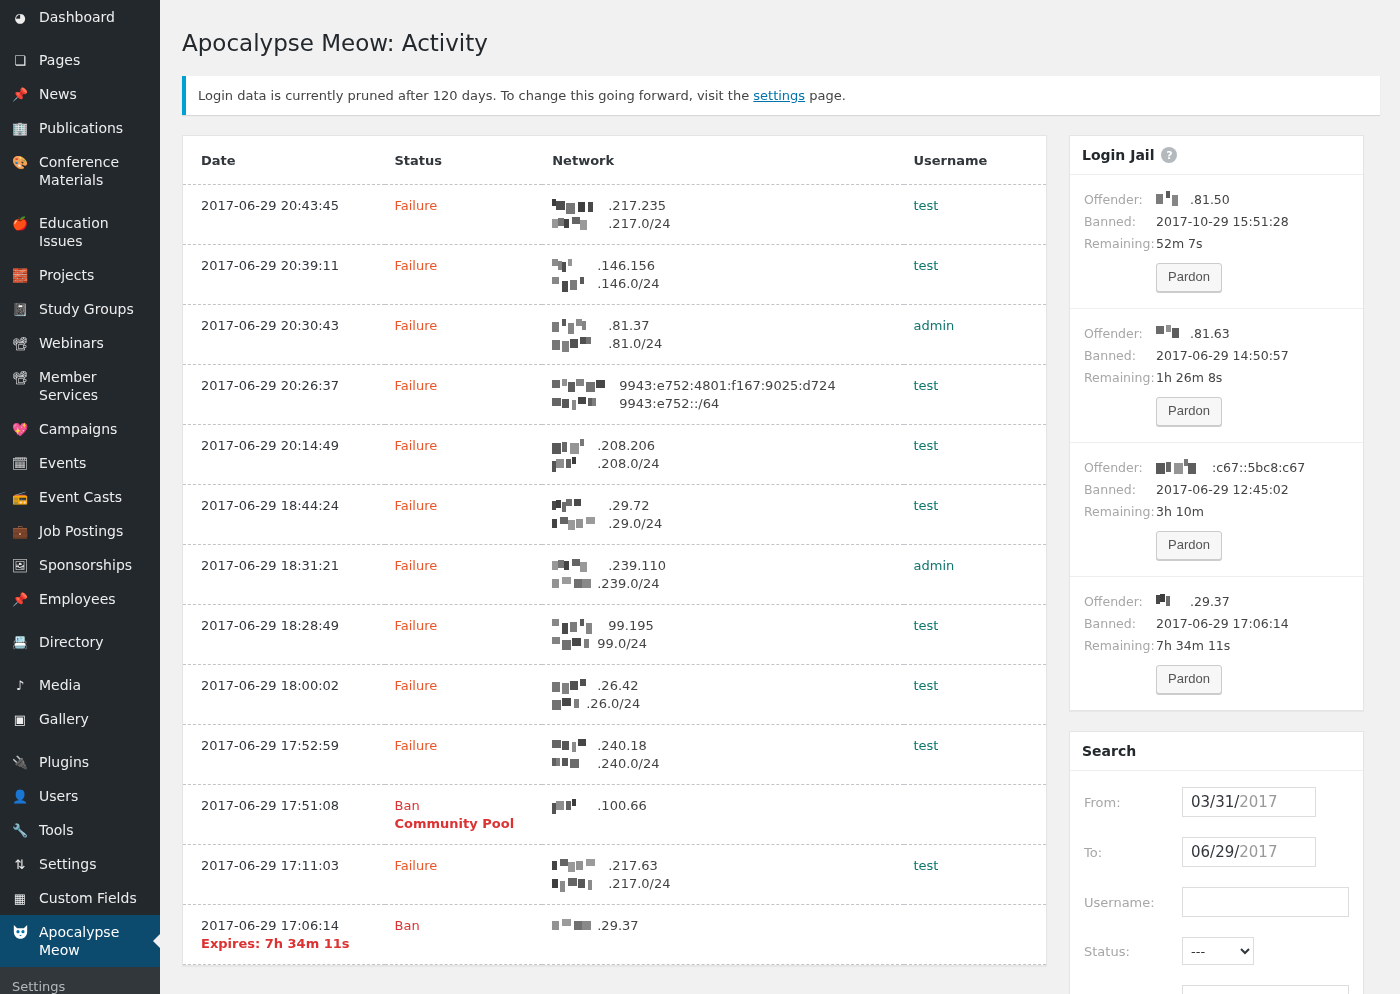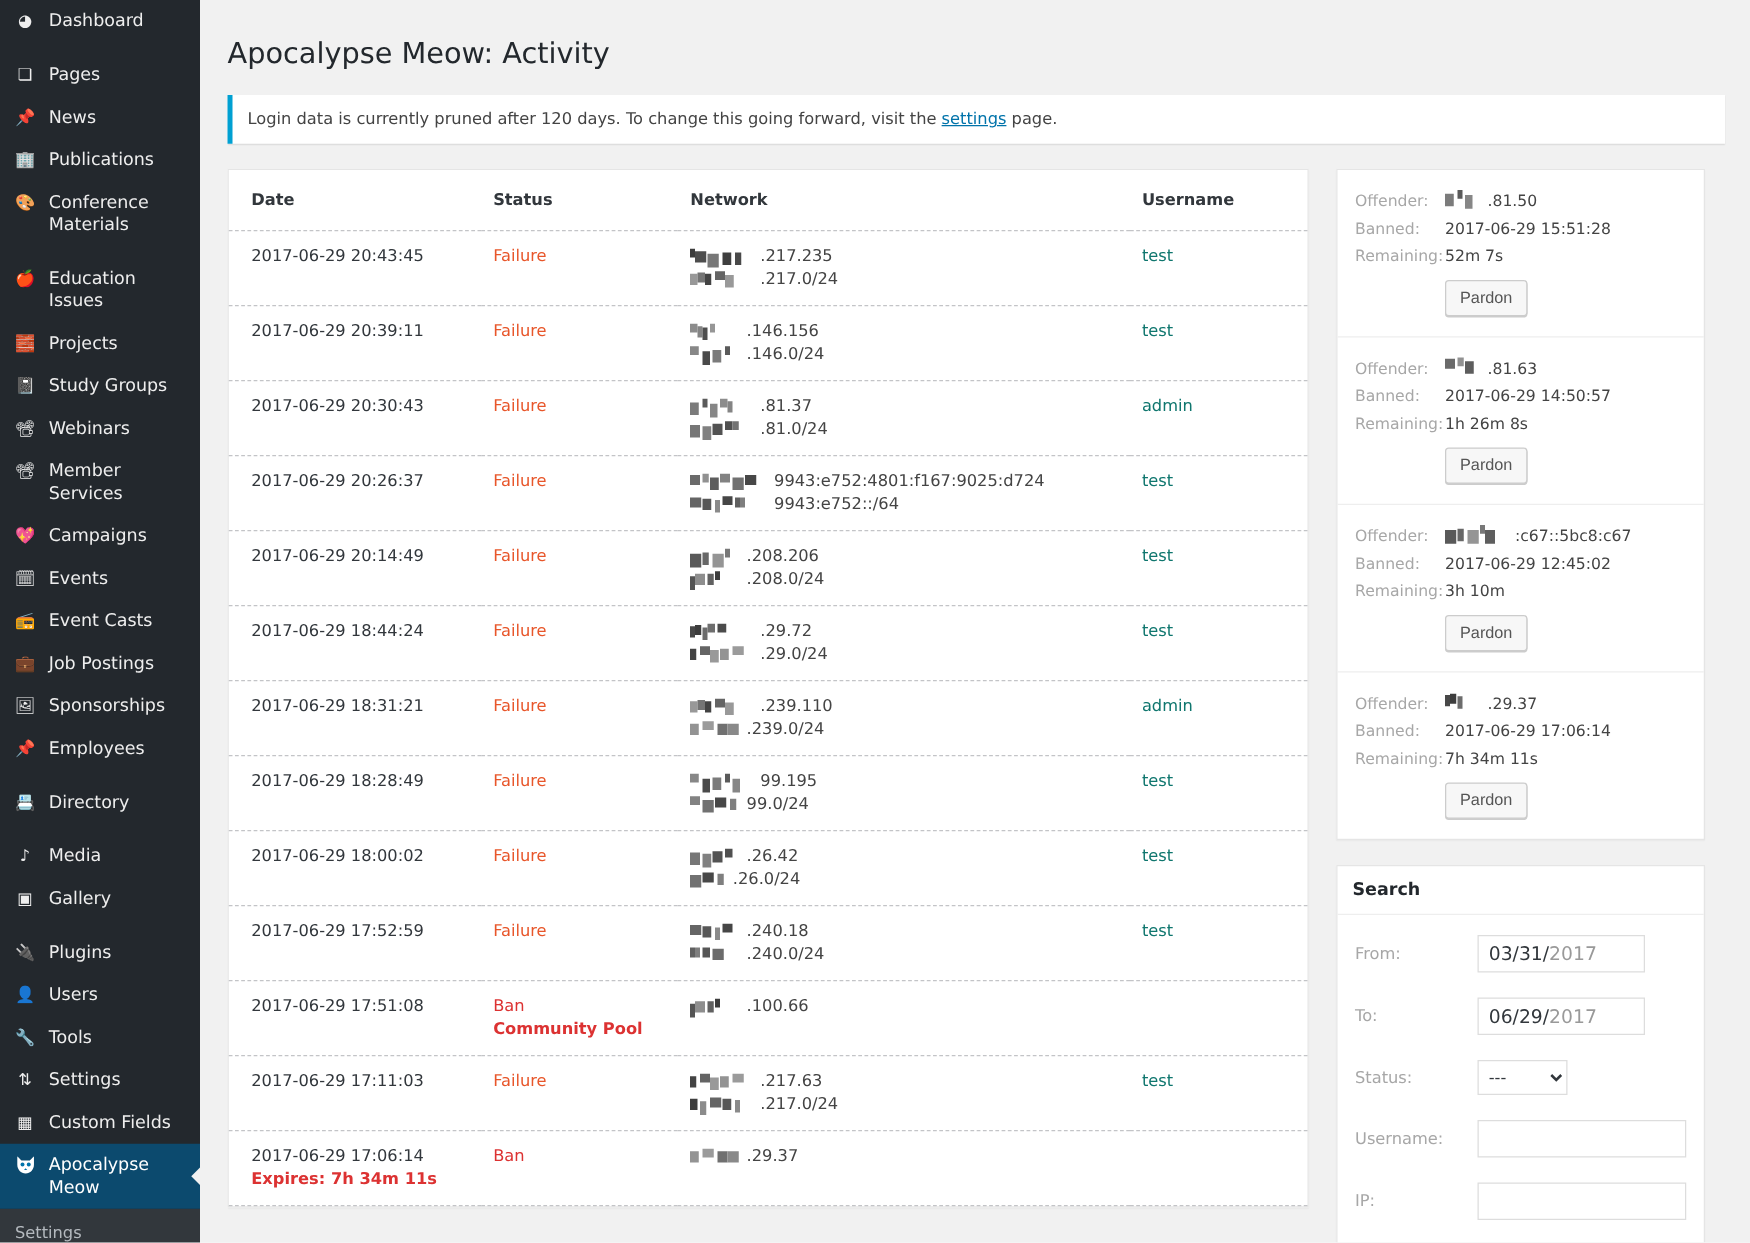--- a/index.html
+++ b/index.html
@@ -484,27 +484,31 @@
                   </tr>
                 </tbody>
             </table>
           </div>
         </section>
       </div>
 
       <div class="col-right">
 
         <section class="postbox">
+          <div class="postbox-header">
+            <span>Login Jail</span>
+            <span class="help-icon">?</span>
+          </div>
           <div class="postbox-body" id="jail-body">
               <div class="jail-entry"><div class="jail-row">
                   <span class="jail-key">Offender:</span>
                   <span class="jail-val"><span class="redact" style="width:33px"><span style="display:inline-block;width:7px;height:10px;margin:3px 3px 0 0;background:rgb(123,123,123);vertical-align:top"></span><span style="display:inline-block;width:4px;height:7px;margin:0px 2px 0 0;background:rgb(90,90,90);vertical-align:top"></span><span style="display:inline-block;width:6px;height:11px;margin:4px 2px 0 0;background:rgb(134,134,134);vertical-align:top"></span></span>.81.50</span>
                 </div><div class="jail-row">
                   <span class="jail-key">Banned:</span>
-                  <span class="jail-val">2017-06-29 15:51:28</span>
+                  <span class="jail-val">2017-10-29 15:51:28</span>
                 </div><div class="jail-row">
                   <span class="jail-key">Remaining:</span>
                   <span class="jail-val">52m 7s</span>
                 </div><button class="btn">Pardon</button></div>
               <div class="jail-entry"><div class="jail-row">
                   <span class="jail-key">Offender:</span>
                   <span class="jail-val"><span class="redact" style="width:33px"><span style="display:inline-block;width:8px;height:8px;margin:1px 2px 0 0;background:rgb(106,106,106);vertical-align:top"></span><span style="display:inline-block;width:5px;height:7px;margin:0px 1px 0 0;background:rgb(145,145,145);vertical-align:top"></span><span style="display:inline-block;width:7px;height:10px;margin:3px 1px 0 0;background:rgb(93,93,93);vertical-align:top"></span></span>.81.63</span>
                 </div><div class="jail-row">
                   <span class="jail-key">Banned:</span>
                   <span class="jail-val">2017-06-29 14:50:57</span>
@@ -553,30 +557,30 @@
               <div class="slabel">To:</div>
               <div class="sfield">
                 <div class="datebox">
                   <span class="d-sel">06/29/</span>
                     <span class="d-dim">2017</span>
                 </div>
               </div>
             </div>
 
             <div class="srow">
+              <div class="slabel">Username:</div>
+              <div class="sfield">
+                <input class="txt" type="text" value="" style="">
+              </div>
+            </div>
+
+            <div class="srow">
               <div class="slabel">Status:</div>
               <div class="sfield">
                 <select class="sel" id="status-select"><option selected="">---</option><option>Failure</option><option>Success</option><option>Ban</option></select>
-              </div>
-            </div>
-
-            <div class="srow">
-              <div class="slabel">Username:</div>
-              <div class="sfield">
-                <input class="txt" type="text" value="" style="">
               </div>
             </div>
 
             <div class="srow">
               <div class="slabel">IP:</div>
               <div class="sfield">
                 <input class="txt" type="text" value="" style="">
               </div>
             </div>
 

